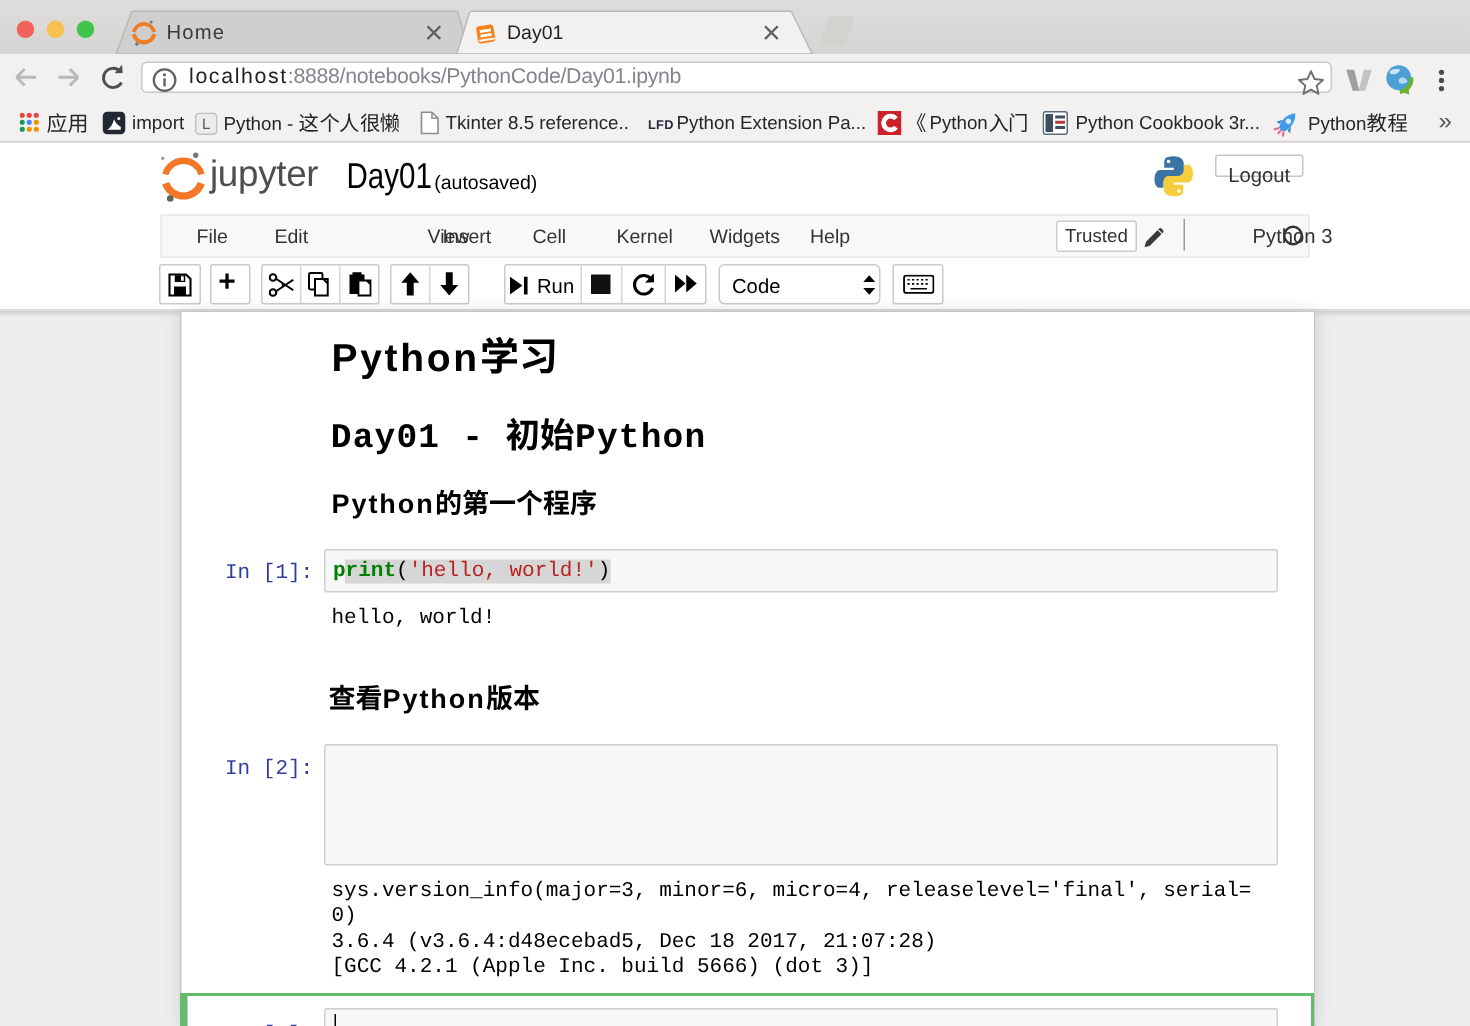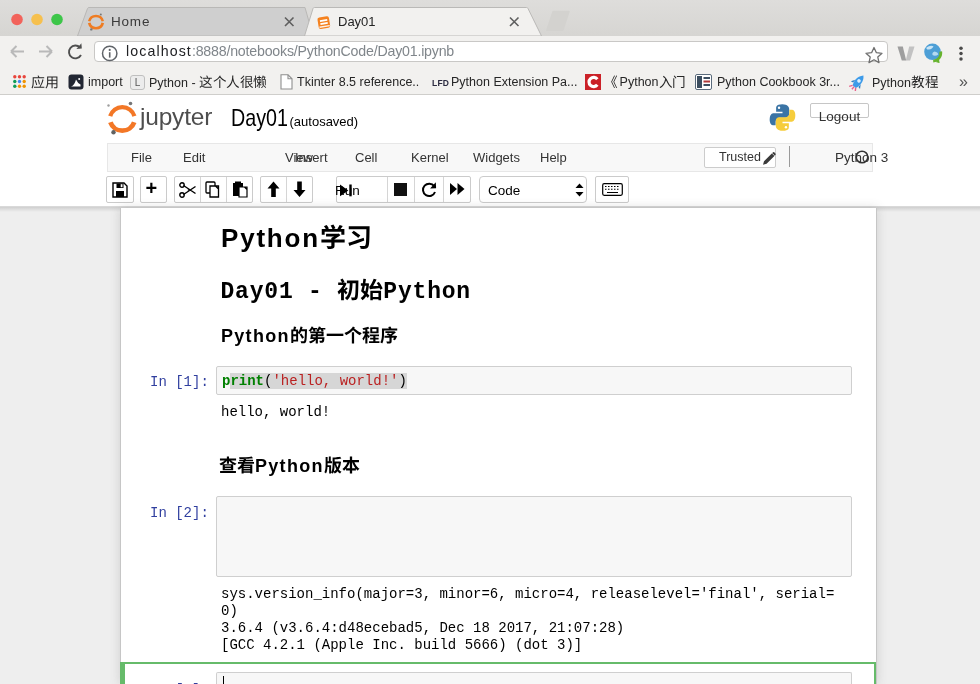--- a/index.html
+++ b/index.html
@@ -167,21 +167,21 @@
 <div class="abs" style="left:810px;top:103px;width:59px;height:15px;background:#fff;border:1px solid #c6c6c6;border-radius:2px;text-align:center;line-height:25px;font-size:13.5px;color:#333;">Logout</div>
 <div class="abs" style="left:107px;top:143px;width:766px;height:29px;background:#f8f8f8;border:1px solid #e7e7e7;"></div>
     <div class="abs" style="left:131px;top:150px;font-size:13px;color:#333;">File</div>
     <div class="abs" style="left:183px;top:150px;font-size:13px;color:#333;">Edit</div>
     <div class="abs" style="left:237px;top:150px;font-size:13px;color:#333;margin-left:48px;">View</div>
     <div class="abs" style="left:295px;top:150px;font-size:13px;color:#333;">Insert</div>
     <div class="abs" style="left:355px;top:150px;font-size:13px;color:#333;">Cell</div>
     <div class="abs" style="left:411px;top:150px;font-size:13px;color:#333;">Kernel</div>
     <div class="abs" style="left:473px;top:150px;font-size:13px;color:#333;">Widgets</div>
     <div class="abs" style="left:540px;top:150px;font-size:13px;color:#333;">Help</div>
-<div class="abs" style="left:704px;top:147px;width:72px;height:21px;background:#fff;border:1px solid #ccc;border-radius:2px;text-align:center;line-height:19px;font-size:12.5px;color:#333;">Trusted</div>
+<div class="abs" style="left:704px;top:147px;width:54px;height:21px;background:#fff;border:1px solid #ccc;border-radius:2px;text-align:center;line-height:19px;font-size:12.5px;color:#333;">Trusted</div>
 <svg class="abs" style="left:762px;top:150px;" width="16" height="16">
  <path d="M1 14.8 L2 11.2 L10.8 2.4 Q11.6 1.6 12.6 2.6 L13.2 3.2 Q14.2 4.2 13.4 5 L4.6 13.8 Z" fill="#3a3a3a"></path>
  <path d="M10 3.2 L12.6 5.8" stroke="#f8f8f8" stroke-width="0.8"></path>
 </svg>
 <div class="abs" style="left:789px;top:146px;width:1px;height:21px;background:#9a9a9a;"></div>
 <div class="abs" style="left:797px;top:150px;font-size:13.5px;color:#333;margin-left:38px;">Python 3</div>
 <svg class="abs" style="left:855px;top:150px;" width="15" height="15">
       <circle cx="7" cy="7" r="5.8" stroke="#333" stroke-width="1.6" fill="none"></circle>
     </svg>
 <div class="abs" style="left:106px;top:176px;width:28px;height:27px;background:#fff;border:1px solid #cbcbcb;border-radius:2px;"></div>
@@ -220,21 +220,21 @@
 <path d="M6.5 16 L12.5 9 H8.8 V0.5 H4.2 V9 H0.5 Z" fill="#000"></path>
     </svg>
     <div class="abs" style="left:336px;top:176px;width:135px;height:27px;background:#fff;border:1px solid #cbcbcb;border-radius:2px;"></div>
     <div class="abs" style="left:387px;top:177px;width:1px;height:25px;background:#d5d5d5;"></div>
     <div class="abs" style="left:414px;top:177px;width:1px;height:25px;background:#d5d5d5;"></div>
     <div class="abs" style="left:443px;top:177px;width:1px;height:25px;background:#d5d5d5;"></div>
     <svg class="abs" style="left:339px;top:182.5px;" width="14" height="15">
 <path d="M1 1.5 L9.3 7.4 L1 13.3 Z" fill="#000"></path>
       <rect x="10.3" y="1.5" width="2.4" height="11.8" fill="#000"></rect>
     </svg>
-<div class="abs" style="left:335px;top:183px;font-size:13.5px;color:#000;">Run</div>
+<div class="abs" style="left:358px;top:183px;font-size:13.5px;color:#000;">Run</div>
     <div class="abs" style="left:394px;top:183px;width:12.5px;height:12.5px;background:#111;"></div>
     <svg class="abs" style="left:420px;top:181px;" width="18" height="17">
 <path d="M14.2 5.2 A 6.2 6.2 0 1 0 15 11" stroke="#000" stroke-width="2" fill="none"></path>
 <path d="M15.8 1.2 l0.3 6 -6 0.3 Z" fill="#000"></path>
     </svg>
     <svg class="abs" style="left:449px;top:182px;" width="17" height="14">
 <path d="M1 1 L8 7 L1 13 Z" fill="#000"></path>
       <path d="M8.5 1 L15.5 7 L8.5 13 Z" fill="#000"></path>
     </svg>
     <div class="abs" style="left:479px;top:176px;width:108px;height:27px;background:#fff;border:1px solid #cbcbcb;border-radius:4px;"></div>

